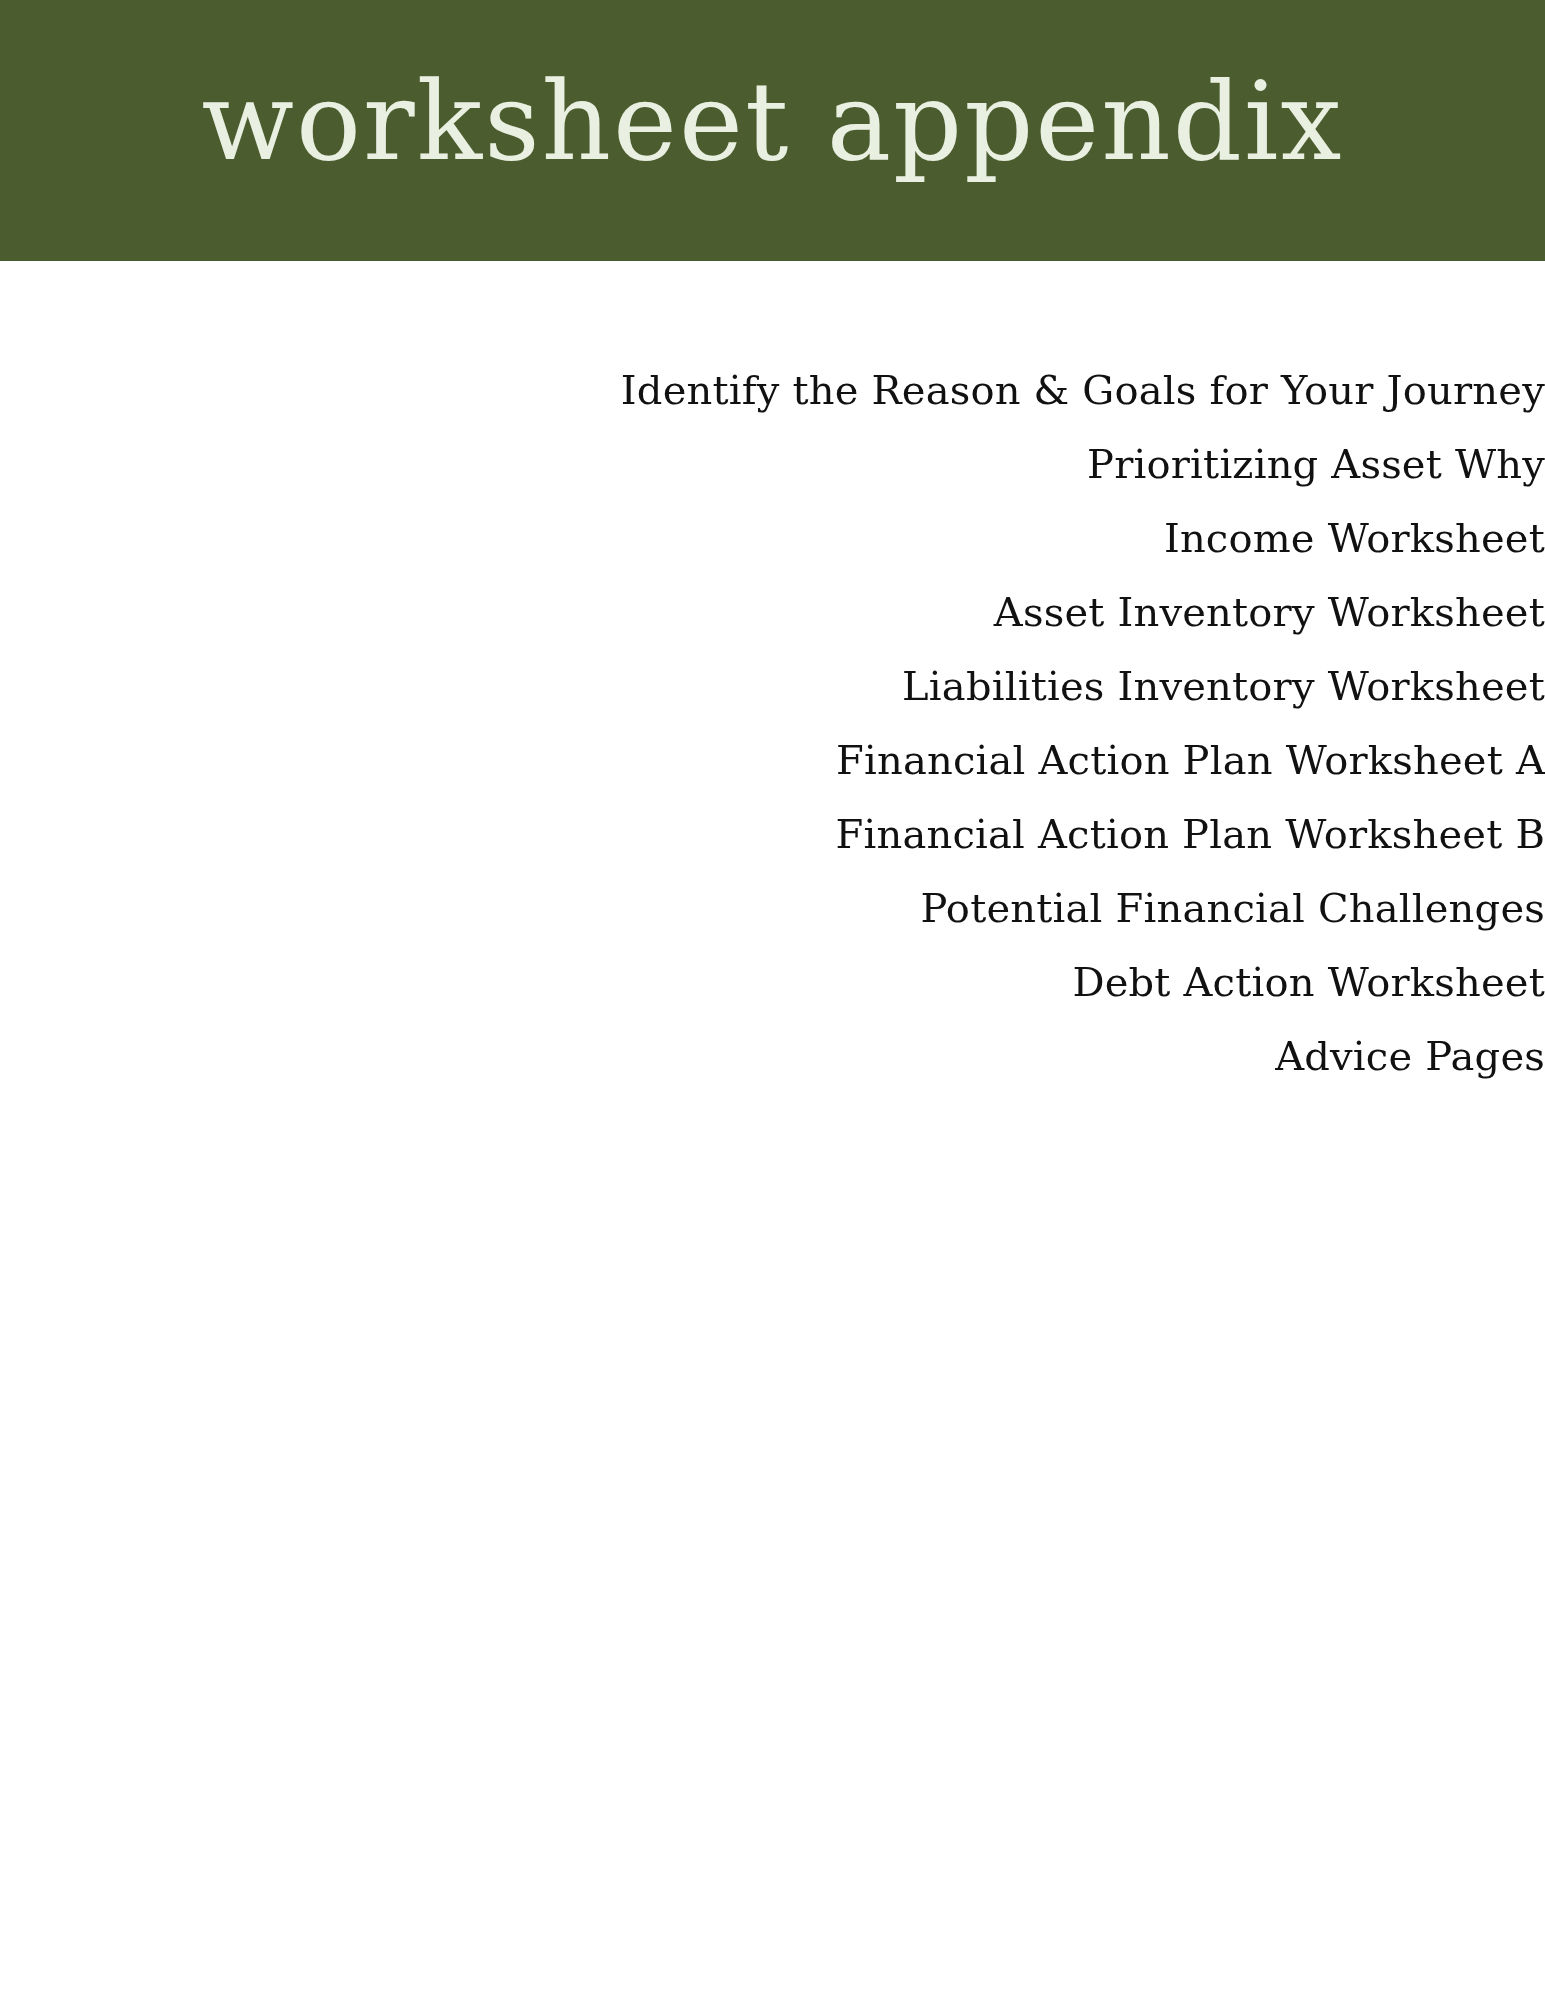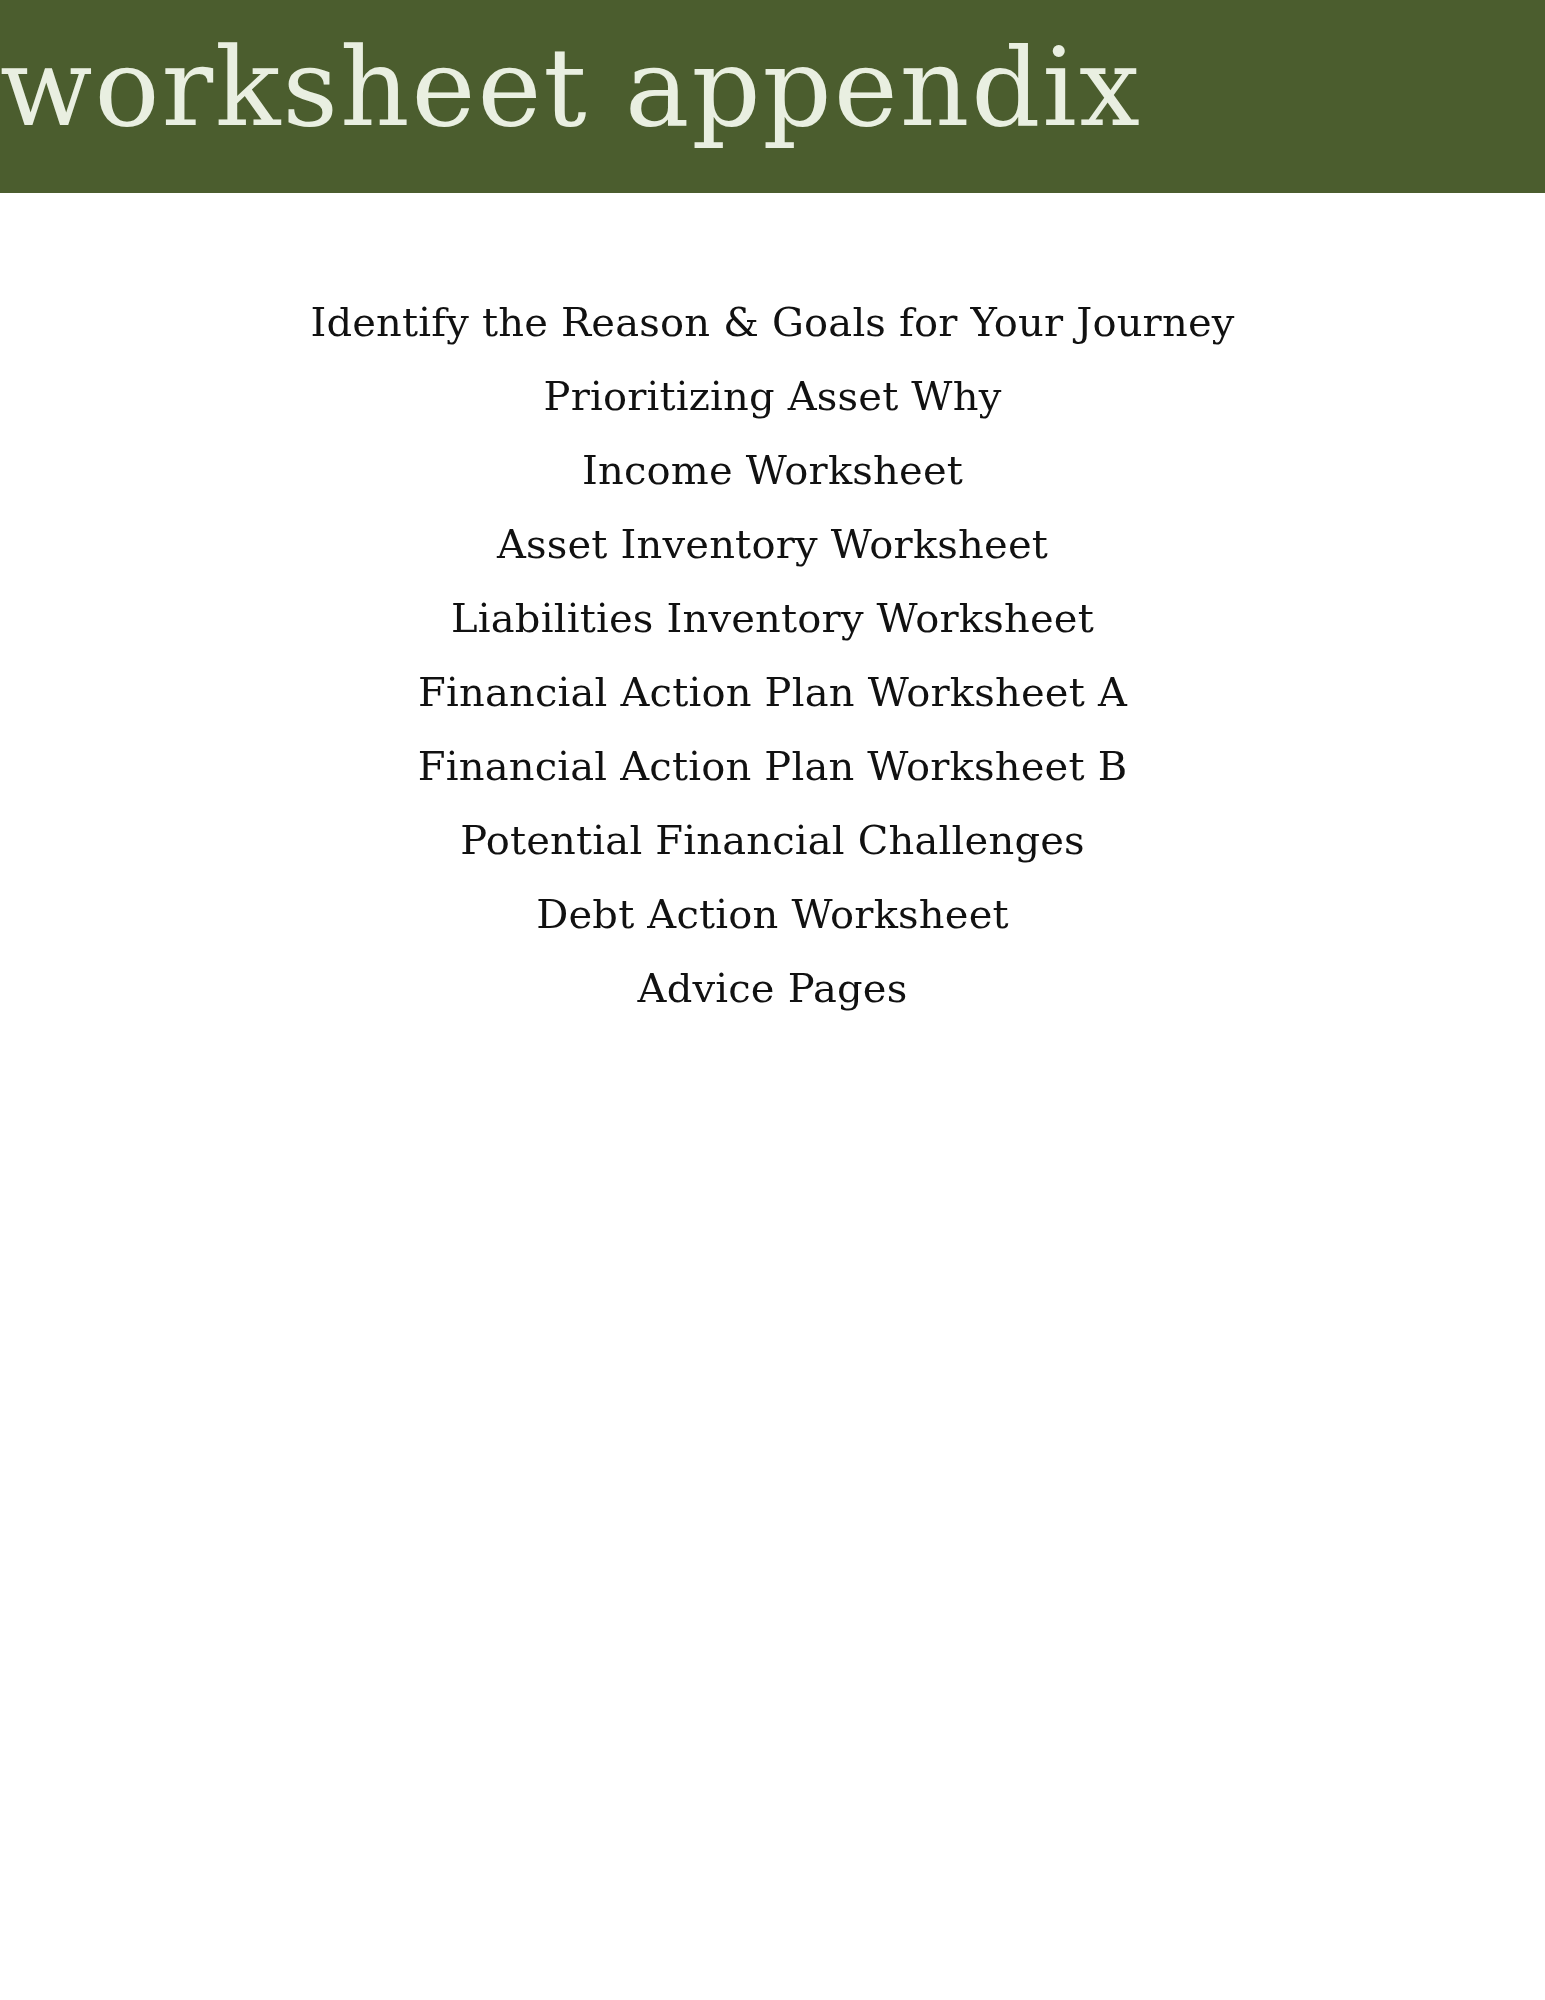--- a/index.html
+++ b/index.html
@@ -14,44 +14,45 @@
     overflow: hidden;
   }
   .page {
     position: relative;
     width: 1545px;
     height: 2000px;
     background: #ffffff;
   }
   .header-band {
     width: 100%;
-    height: 193px;
+    height: 261px;
     background: #4b5d2e;
     display: flex;
     align-items: center;
+    justify-content: center;
     box-sizing: border-box;
     padding-bottom: 18px;
   }
   .header-title {
     color: #e9efe1;
     font-family: "DejaVu Serif", serif;
     font-weight: 400;
     font-size: 108px;
     letter-spacing: 2px;
     line-height: 1;
     white-space: nowrap;
   }
   .content {
     padding-top: 92px;
   }
   .entry-list {
     list-style: none;
     margin: 0;
     padding: 0;
-    text-align: center;
+    text-align: right;
   }
   .entry {
     font-family: "DejaVu Serif", serif;
     font-size: 40px;
     color: #111111;
     line-height: 1.0;
     padding: 17px 0;
     letter-spacing: 0.2px;
   }
 </style>

